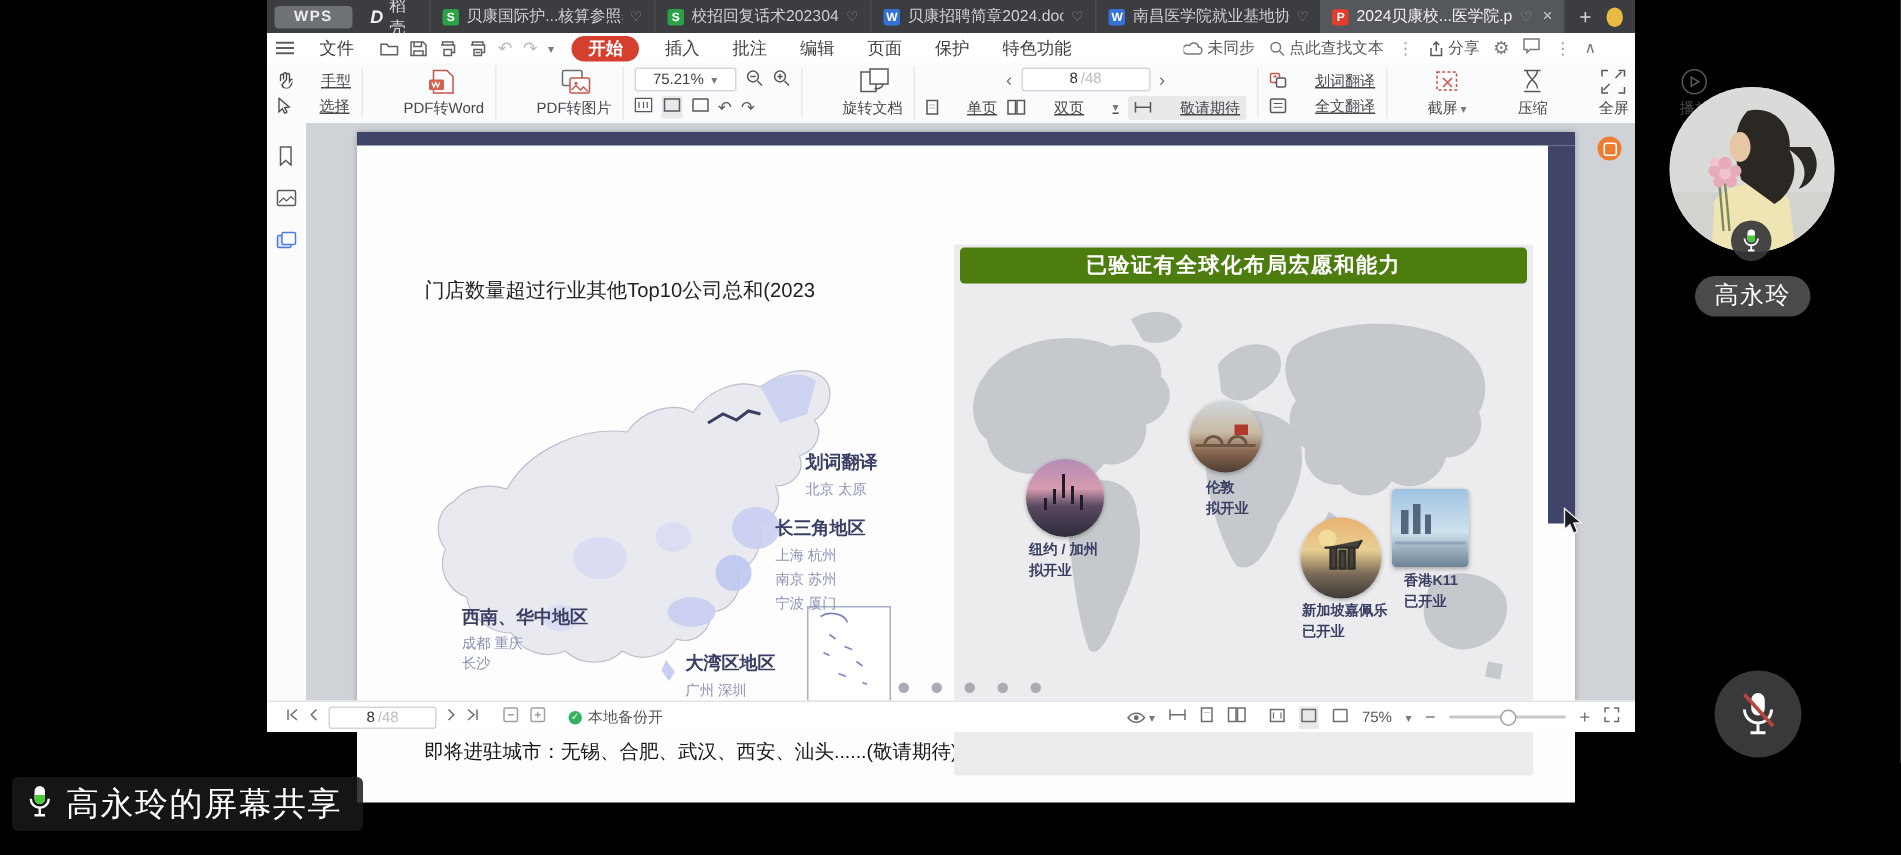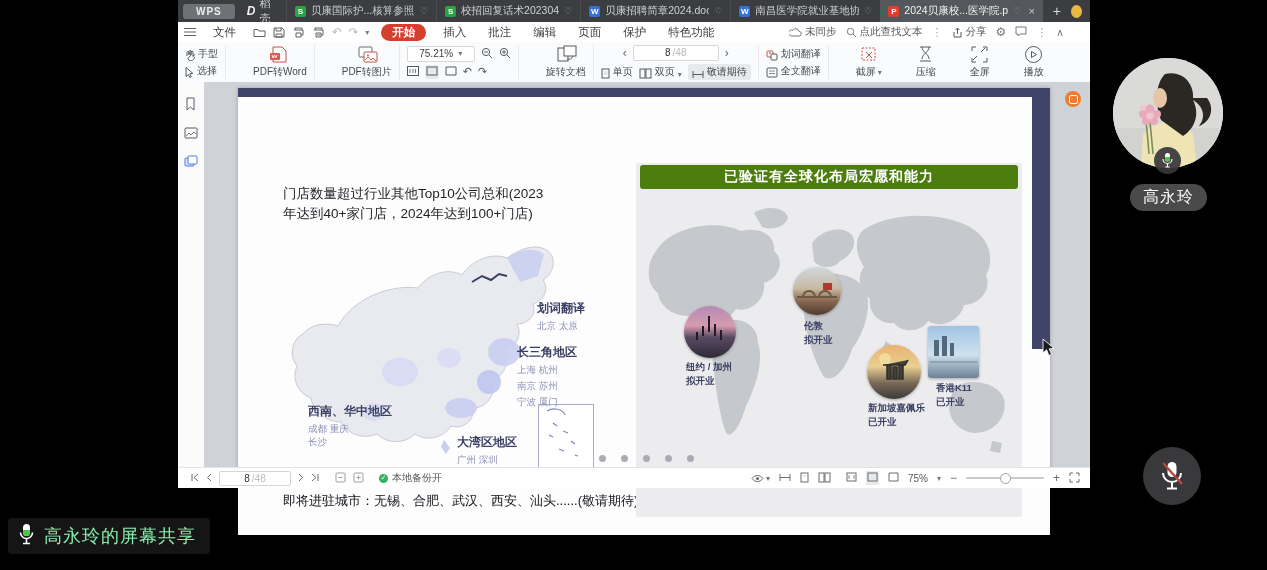--- a/index.html
+++ b/index.html
@@ -38,21 +38,21 @@
   .tgroup{display:flex;flex-direction:column;justify-content:center;gap:3px;padding:0 7px;height:34px;border-right:1px solid #e8e9eb;}
   .bigbtn{display:flex;flex-direction:column;align-items:center;justify-content:center;gap:1px;padding:0 7px;height:36px;margin-left:20px;}
   .bigbtn .lab{font-size:10px;color:#46484b;white-space:nowrap;}
   .srow{display:flex;align-items:center;gap:6px;}
   .zoombox{width:66px;height:14px;border:1px solid #d7d8da;background:#fff;font-size:10px;color:#3c3e41;
            display:flex;align-items:center;justify-content:center;gap:5px;border-radius:2px;}
   .pagebox{width:84px;height:14px;border:1px solid #d7d8da;background:#fff;font-size:10px;border-radius:2px;
            display:flex;align-items:center;justify-content:center;gap:2px;}
   .pagebox .cur{color:#333;} .pagebox .tot{color:#b9babc;}
   .chev{color:#6b6d70;font-size:12px;line-height:1;}
-  .mini{display:flex;align-items:flex-end;gap:3px;white-space:nowrap;color:#46484b;font-size:10px;}
+  .mini{display:flex;align-items:center;gap:19px;white-space:nowrap;color:#46484b;font-size:10px;text-decoration:underline;}
   .caret{font-size:8px;color:#77797c;}
   
   #sidebar{position:absolute;left:0;top:82px;width:26px;bottom:20px;background:#fbfbfc;border-right:1px solid #e7e8ea;}
   .sbicon{position:absolute;left:6px;}
   
   #docarea{position:absolute;left:26px;top:82px;right:0;bottom:20px;background:#cfd2d6;}
   
   #slide{position:absolute;left:34px;top:6px;width:812px;height:447px;background:#fdfdfe;box-shadow:0 0 4px rgba(0,0,0,.25);}
   .slide-topband{position:absolute;left:0;top:0;width:100%;height:9px;background:#3f4468;}
   .slide-rightband{position:absolute;right:0;top:9px;width:18px;height:252px;background:#3f4468;}
@@ -84,21 +84,21 @@
               display:flex;align-items:center;justify-content:center;gap:2px;}
   .sb-right{margin-left:auto;display:flex;align-items:center;gap:9px;padding-right:10px;}
   .slider{width:78px;height:2px;background:#c9cacc;border-radius:1px;position:relative;}
   .knob{position:absolute;left:34px;top:-4px;width:9px;height:9px;border-radius:50%;background:#fff;border:1px solid #9fa1a4;}
   .backup{display:flex;align-items:center;gap:4px;}
   .gdot{width:9px;height:9px;border-radius:50%;background:#34b061;display:flex;align-items:center;justify-content:center;
         color:#fff;font-size:7px;}
   
   #sharepill{position:absolute;left:8px;top:518px;height:36px;display:flex;align-items:center;gap:9px;
              background:rgba(25,25,25,.85);border-radius:4px;padding:0 14px 0 10px;}
-  #sharepill .txt{color:#86efac;font-size:18px;letter-spacing:1px;}
+  #sharepill .txt{color:#ffffff;font-size:22px;letter-spacing:1px;}
   #participant{position:absolute;left:1090px;top:0;width:177px;height:570px;text-align:center;}
   .pavatar{position:absolute;left:23px;top:58px;width:110px;height:110px;border-radius:50%;overflow:hidden;background:#d9d9d7;}
   .pmic{position:absolute;left:64px;top:147px;width:27px;height:27px;border-radius:50%;background:rgba(55,55,58,.92);
         display:flex;align-items:center;justify-content:center;}
   .pname{position:absolute;left:0;top:184px;width:157px;display:flex;justify-content:center;}
   .pname span{background:rgba(92,92,94,.8);color:#fff;font-size:16px;padding:3px 13px;border-radius:15px;letter-spacing:1px;}
   .mutedmic{position:absolute;left:54px;top:447px;width:58px;height:58px;border-radius:50%;background:#39393c;
             display:flex;align-items:center;justify-content:center;}
   #cursor{position:absolute;left:1042px;top:338px;}
 </style>
@@ -388,21 +388,20 @@
     </div>
 
     <div id="docarea">
 
       <div id="slide">
         <div class="slide-topband"></div>
         <div class="slide-rightband"></div>
 
         <div class="left-text">
           <div>门店数量超过行业其他Top10公司总和(2023</div>
-          <div>年达到40+家门店，2024年达到100+门店)</div>
         </div>
 
         <svg style="position:absolute;left:38px;top:142px;" width="335" height="255" viewBox="0 0 335 255">
           <path d="M62,96 C76,70 112,54 142,58 C152,44 172,37 186,45 C196,30 216,22 231,28 C246,17 263,13 273,22 C281,30 277,44 267,50 C273,58 269,70 257,74 C261,84 253,94 241,94 C247,106 239,118 229,118 C235,132 227,148 215,150 C221,164 211,178 197,178 C199,190 187,200 175,196 C167,208 151,212 139,204 C129,214 111,214 101,204 C87,210 71,204 65,192 C51,192 37,182 35,168 C23,164 15,150 21,136 C13,126 15,110 27,104 C35,94 50,92 62,96 Z" fill="#e9eaef" stroke="#bcbfcc" stroke-width="0.8"></path>
           <path d="M231,28 C242,20 258,16 268,24 L262,46 L244,52 Z" fill="#c9cef1" opacity=".85"></path>
           <ellipse cx="228" cy="122" rx="16" ry="14" fill="#c9cef1" opacity=".9"></ellipse>
           <ellipse cx="213" cy="152" rx="12" ry="12" fill="#bfc6ef" opacity=".9"></ellipse>
           <ellipse cx="185" cy="178" rx="16" ry="10" fill="#c9cef1" opacity=".9"></ellipse>
           <ellipse cx="124" cy="142" rx="18" ry="14" fill="#d4d8f4" opacity=".8"></ellipse>
           <ellipse cx="173" cy="128" rx="12" ry="10" fill="#d4d8f4" opacity=".7"></ellipse>

